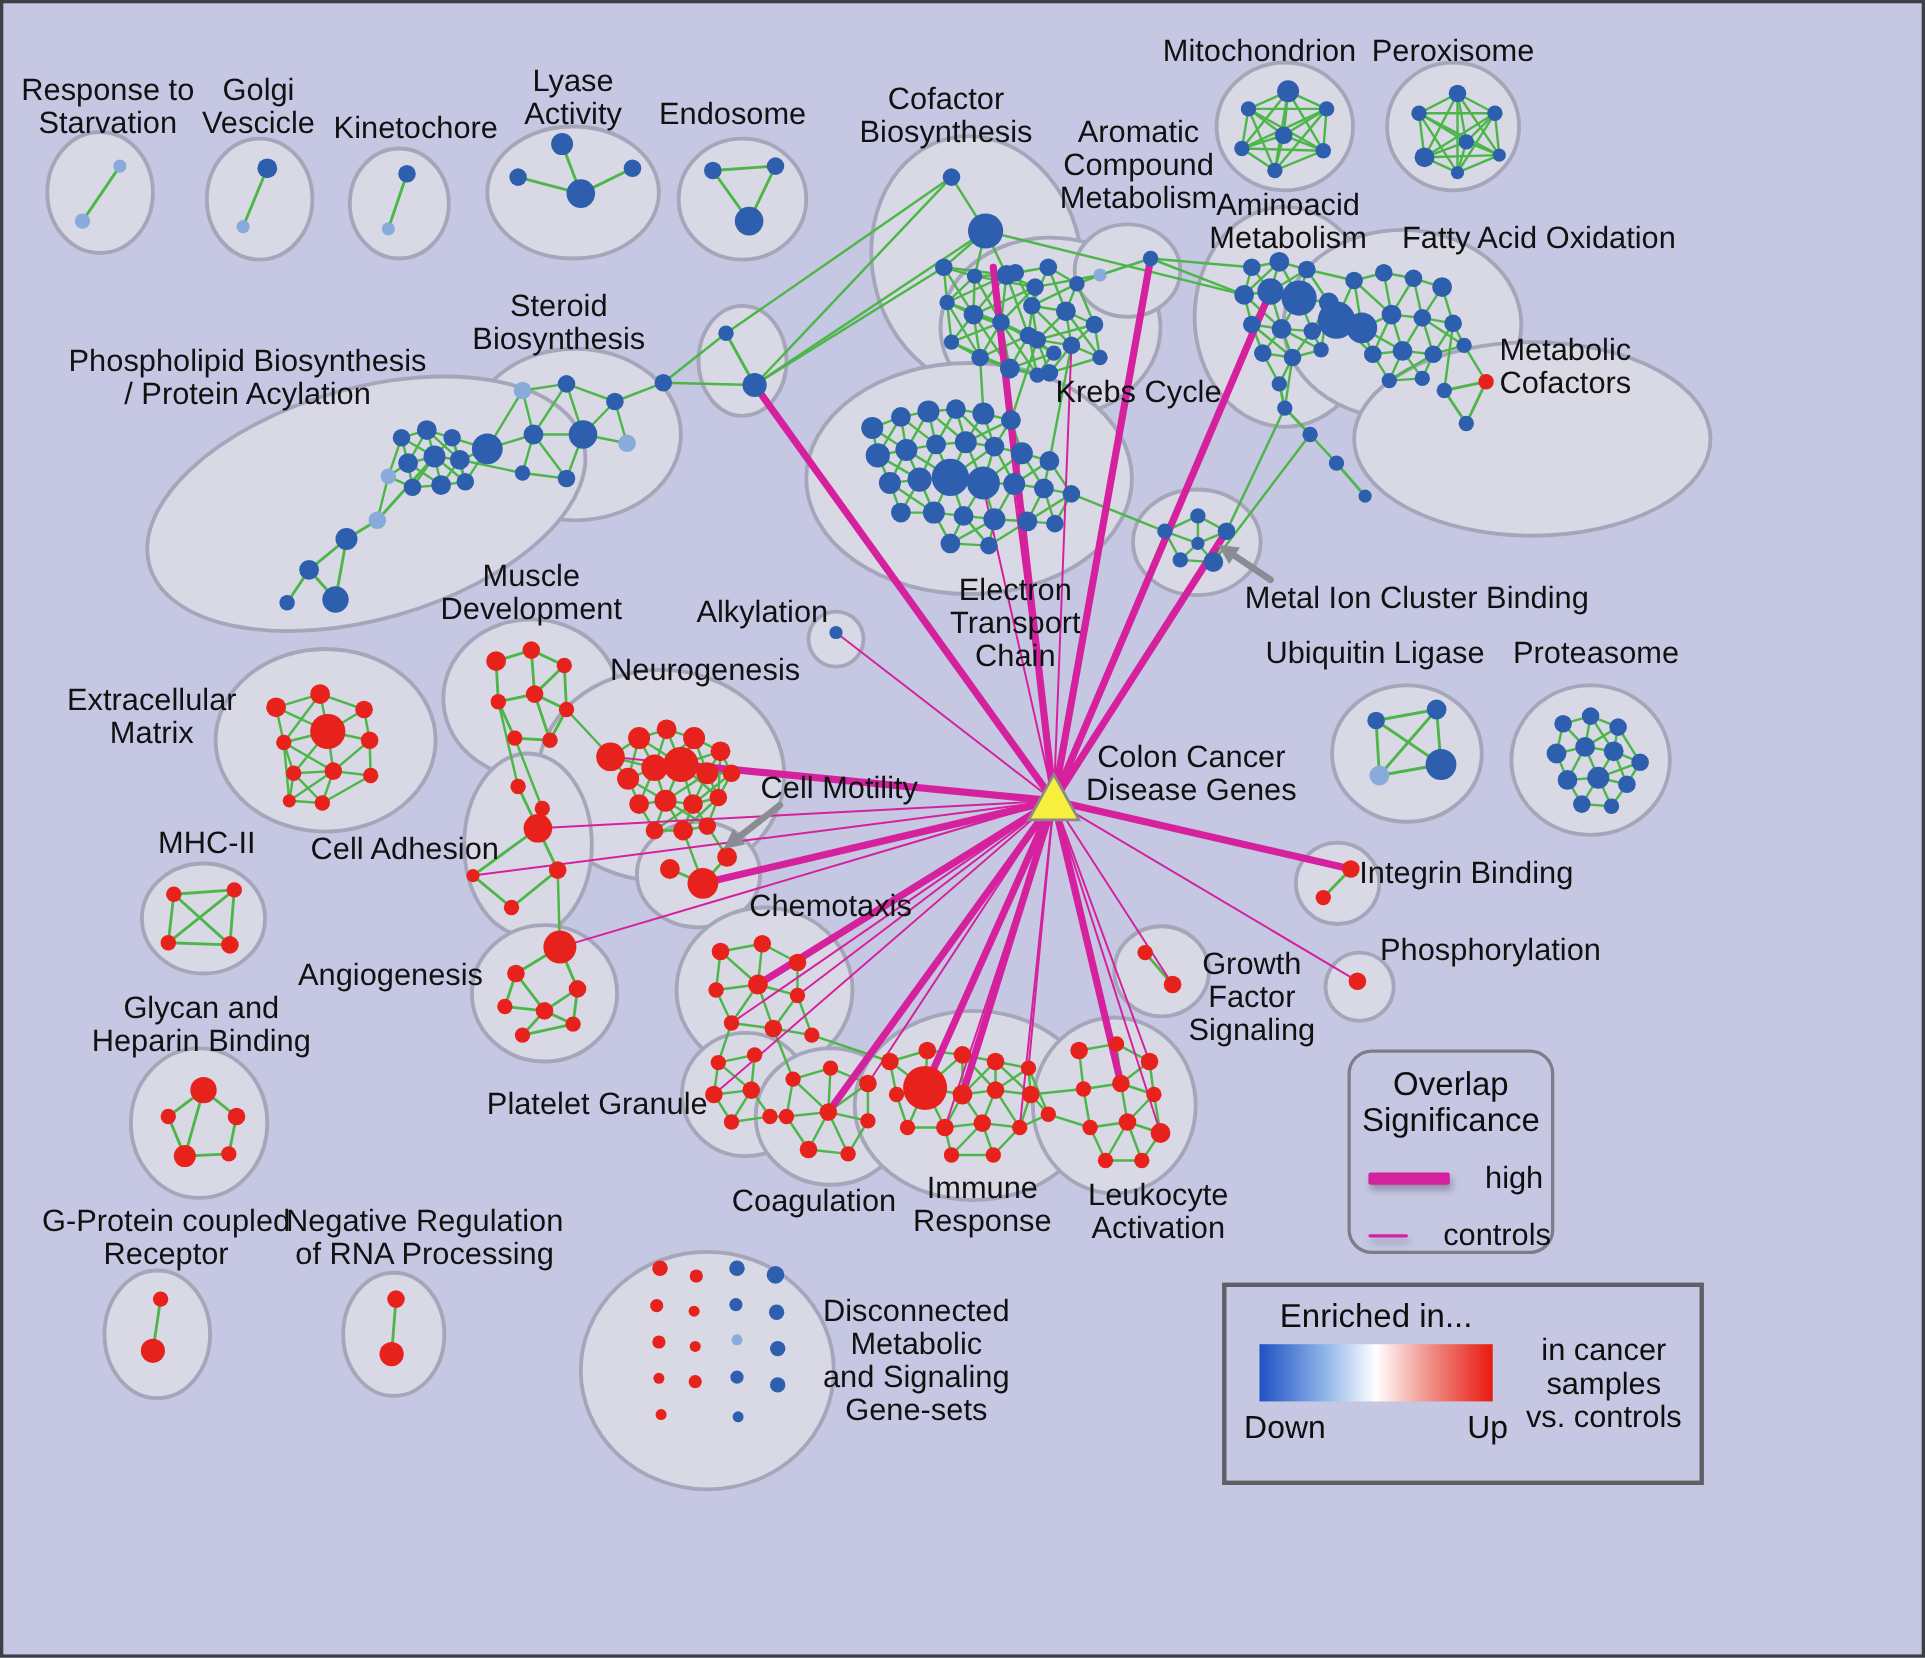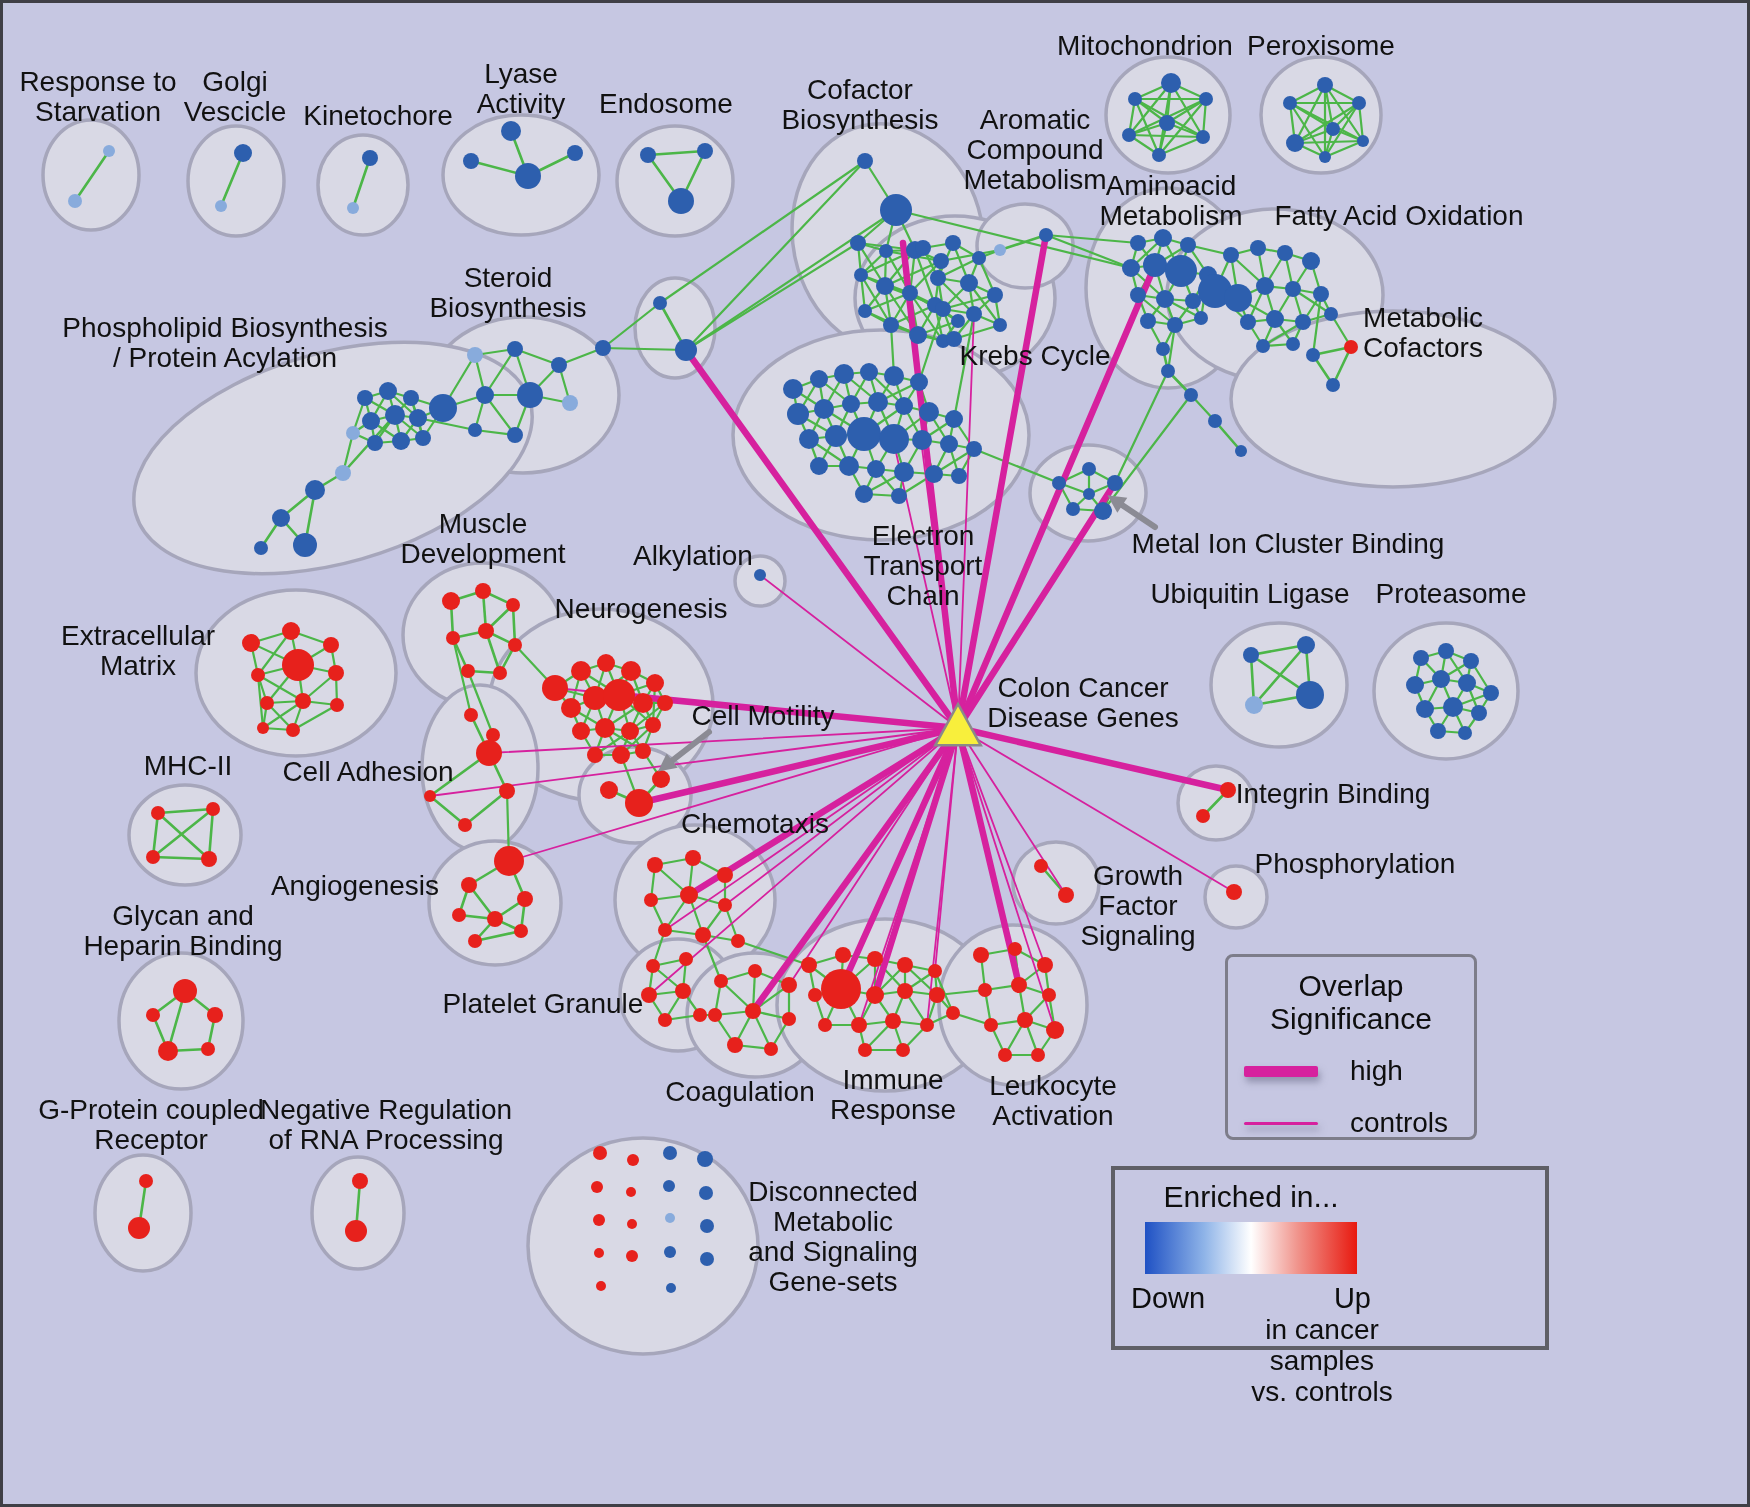--- a/index.html
+++ b/index.html
@@ -8,37 +8,37 @@
     position:relative;
     width:1750px;height:1507px;
     background:#c6c7e2;
     border:3px solid #3f3f46;
     box-sizing:border-box;
     overflow:hidden;
   }
   #network-svg{position:absolute;left:0;top:0;}
   .legend{position:absolute;color:#0e0e0e;}
   .legend-overlap{
-    left:1222px;top:951px;width:252px;height:186px;
-    border:3px solid #7d7d8a;border-radius:8px;
+    left:1222px;top:951px;width:188px;height:186px;
+    border:3px solid #7d7d8a;border-radius:22px;
     box-sizing:border-box;
   }
   .legend-overlap .legend-title{
     font-size:30px;text-align:center;margin-top:12px;
     white-space:pre-line;line-height:1.1;
   }
   .legend-row{display:flex;align-items:center;gap:32px;margin:20px 0 0 16px;}
   .legend-row .row-label{font-size:28px;}
   .sig-sample{display:inline-block;border-radius:2px;box-shadow:2px 5px 7px rgba(100,100,130,.55);}
   .sig-sample.high{width:74px;height:11px;}
   .sig-sample.moderate{width:74px;height:3px;}
   .legend-enriched{
     left:1108px;top:1163px;width:438px;height:184px;
     border:4px solid #5f5f66;box-sizing:border-box;
-    display:flex;flex-direction:column;
+    display:flex;flex-direction:row;
   }
   .enriched-left{width:272px;display:flex;flex-direction:column;align-items:center;padding-top:10px;}
   .enriched-title{font-size:30px;}
   .gradient-bar{width:212px;height:52px;margin-top:8px;}
   .du-row{width:240px;display:flex;justify-content:space-between;font-size:29px;margin-top:8px;gap:24px;}
   .enriched-note{
     flex:1;display:flex;align-items:center;justify-content:center;
     font-size:28px;text-align:center;white-space:pre-line;line-height:1.1;
     padding-right:16px;
   }

